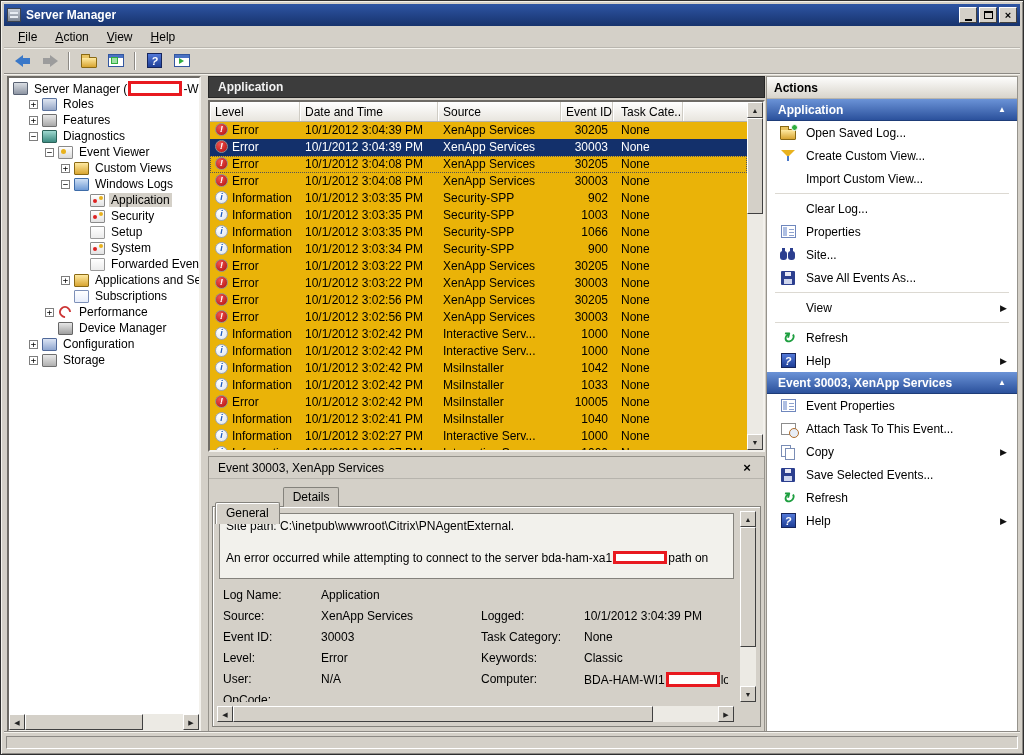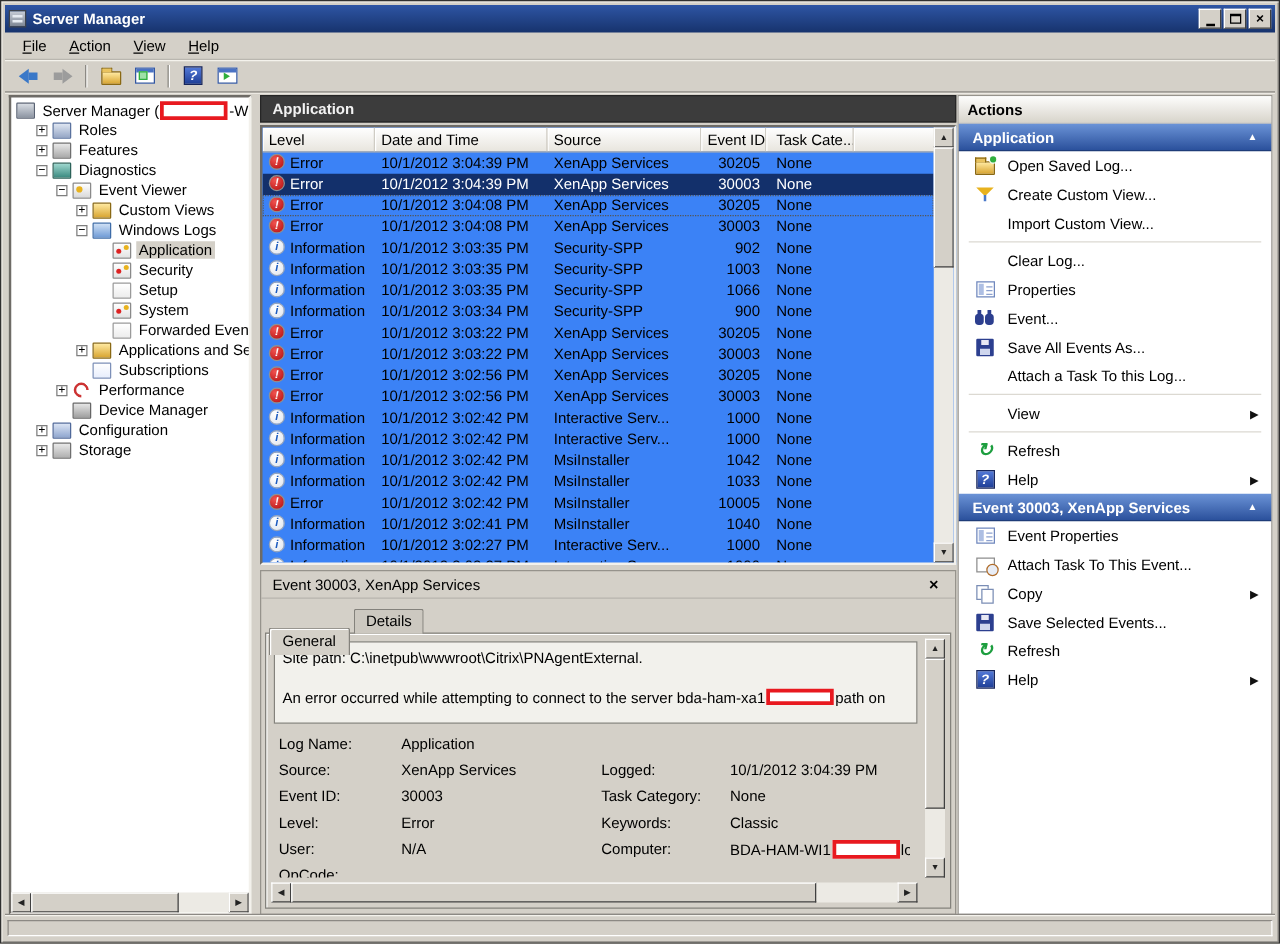--- a/index.html
+++ b/index.html
@@ -74,21 +74,21 @@
 .sb{background:#eceae4}
 .sbtn{position:absolute;width:16px;height:16px;background:#d4d0c8;border:1px solid;border-color:#fff #404040 #404040 #fff;display:flex;align-items:center;justify-content:center;font-size:7px;color:#222;line-height:1}
 .sthumb{position:absolute;background:#d4d0c8;border:1px solid;border-color:#fff #404040 #404040 #fff}
 .hscroll{position:absolute;left:0;right:0;bottom:0;height:16px}
 .hscroll .sbtn.l{left:0;top:0}.hscroll .sbtn.r{right:0;top:0}
 
 
 .infobar{position:absolute;left:207px;top:75px;width:557px;height:22px;background:var(--c-infobar,#3c3c3c);color:#f2f2f2;display:flex;align-items:center;padding:0 9px;border:1px solid #262626}
 .infobar .logname{font-weight:bold;margin-right:20px}
 
-.table{position:absolute;left:207px;top:99px;width:557px;height:352px;background:#3b82f6;border:2px solid;border-color:#6e6b66 #f3f1ec #f3f1ec #6e6b66;overflow:hidden}
+.table{position:absolute;left:207px;top:99px;width:557px;height:352px;background:#eab308;border:2px solid;border-color:#6e6b66 #f3f1ec #f3f1ec #6e6b66;overflow:hidden}
 .thead{display:flex;height:20px;background:linear-gradient(#ffffff,#e8e5de);border-bottom:1px solid #b5b2ab}
 .th{padding:3px 5px;border-right:1px solid #cfccc4;box-shadow:inset 1px 1px 0 #fff;white-space:nowrap;overflow:hidden}
 .w-level{width:90px}.w-date{width:138px}.w-src{width:123px}.w-id{width:52px;text-align:right}.w-task{width:70px;padding-left:8px}.w-fill{flex:1;border-right:none}
 .tbody{position:absolute;top:20px;left:0;right:16px;bottom:0;overflow:hidden}
 .trow{display:flex;height:17px;line-height:17px;white-space:nowrap}
 .td{padding:0 5px;overflow:hidden}
 .td.w-task{padding-left:8px}
 .trow.sel{background:var(--c-selected,#13306b);color:#fff}
 .trow.focus{outline:1px dotted #555;outline-offset:-1px}
 .trow.partial{height:9px;overflow:hidden}
@@ -583,31 +583,27 @@
     <div class="aitem">
         <span class="aicon">
           <i class="i-props"></i>
         </span>
         <span class="alabel">Properties</span>
       </div>
     <div class="aitem">
         <span class="aicon">
           <i class="i-find"></i>
         </span>
-        <span class="alabel">Event...</span>
+        <span class="alabel">Site...</span>
       </div>
     <div class="aitem">
         <span class="aicon">
           <i class="i-save"></i>
         </span>
         <span class="alabel">Save All Events As...</span>
-      </div>
-    <div class="aitem">
-        <span class="aicon none"></span>
-        <span class="alabel">Attach a Task To this Log...</span>
       </div>
     <div class="asep"></div>
     <div class="aitem">
         <span class="aicon none"></span>
         <span class="alabel">View</span>
         <span class="submenu">▶</span>
       </div>
     <div class="asep"></div>
     <div class="aitem">
         <span class="aicon">

